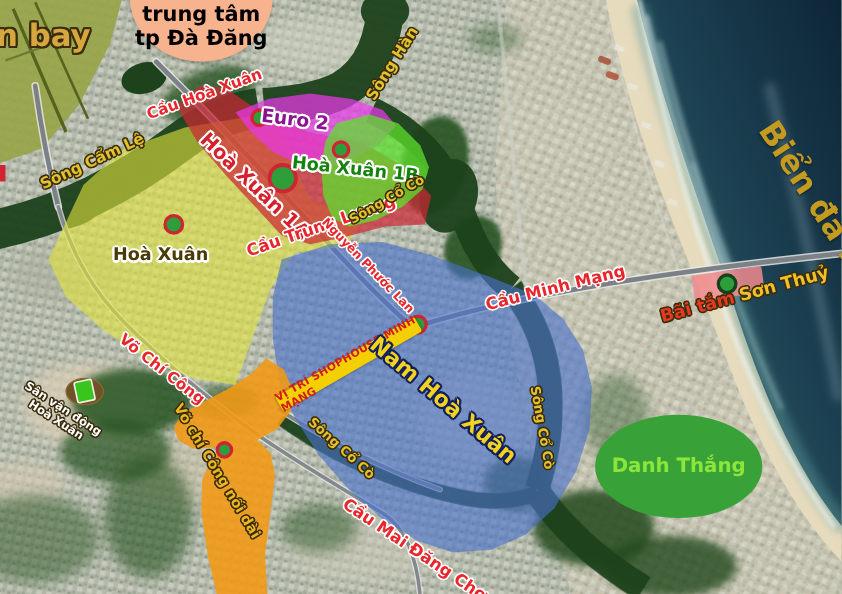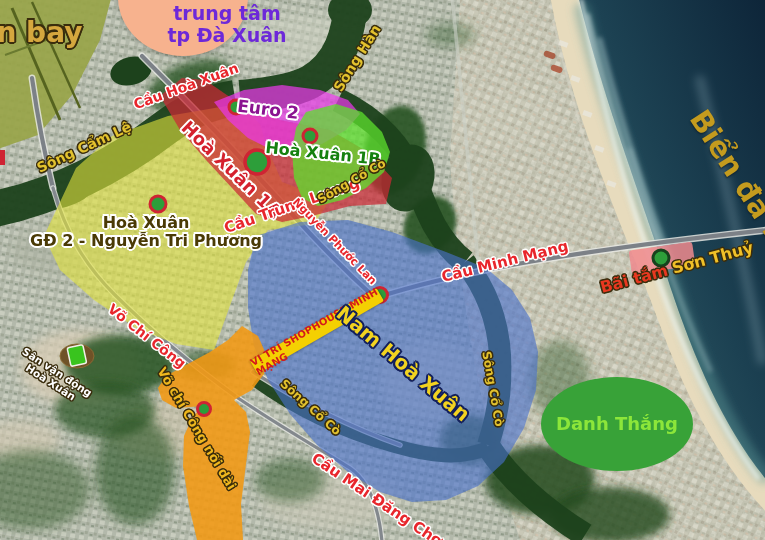--- a/index.html
+++ b/index.html
@@ -183,40 +183,39 @@
     <circle cx="158" cy="204" r="8"></circle>
     <circle cx="380" cy="295" r="7.5"></circle>
     <circle cx="204" cy="409" r="6.5"></circle>
     <circle cx="661" cy="258" r="8" stroke="#17421d"></circle>
   </g>
 </svg>
 
   <div class="lbl od" style="left:30px;top:33px;font-size:28px;color:#d6a73e;transform:translate(-50%,-50%);">àn bay</div>
 
   <div class="bubble" style="left:183px;top:-3px;width:130px;height:118px;transform:translate(-50%,-50%);"></div>
-  <div class="lbl tc" style="left:183px;top:25px;font-size:19px;color:#6d28d9;transform:translate(-50%,-50%);margin-left:44px;">
+  <div class="lbl tc" style="left:183px;top:25px;font-size:19px;color:#000000;transform:translate(-50%,-50%);">
     <div>trung tâm</div>
-    <div>tp Đà Xuân</div>
+    <div>tp Đà Đăng</div>
   </div>
 
   <div class="lbl od1" style="left:357px;top:58px;font-size:14px;color:#e3c22e;transform:translate(-50%,-50%) rotate(-58deg);">Sông Hàn</div>
 
   <div class="lbl ow1" style="left:186px;top:86px;font-size:14px;color:#e8262c;transform:translate(-50%,-50%) rotate(-20deg);">Cầu Hoà Xuân</div>
 
   <div class="lbl ow" style="left:268px;top:110px;font-size:17px;color:#8a1390;transform:translate(-50%,-50%) rotate(7deg);">Euro 2</div>
 
   <div class="lbl ow" style="left:231px;top:170px;font-size:18px;color:#d5212e;transform:translate(-50%,-50%) rotate(44deg);">Hoà Xuân 1A</div>
 
   <div class="lbl ow" style="left:323px;top:154px;font-size:16px;color:#15810f;transform:translate(-50%,-50%) rotate(6deg);">Hoà Xuân 1B</div>
 
   <div class="lbl od1" style="left:84px;top:147px;font-size:14px;color:#e3c22e;transform:translate(-50%,-50%) rotate(-25deg);">Sông Cẩm Lệ</div>
 
   <div class="lbl ow tc" style="left:146px;top:232px;font-size:16px;color:#4a3a05;transform:translate(-50%,-50%);">
     <div>Hoà Xuân</div>
-    <div>GĐ 2 - Nguyễn Tri Phương</div>
   </div>
 
   <div class="lbl ow1" style="left:292px;top:206px;font-size:15px;color:#e8262c;transform:translate(-50%,-50%) rotate(-19deg);">Cầu Trung Lương</div>
 
   <div class="lbl ow1" style="left:334px;top:242px;font-size:11px;color:#e8262c;transform:translate(-50%,-50%) rotate(46deg);">Nguyễn Phước Lan</div>
 
   <div class="lbl ow1" style="left:505px;top:262px;font-size:15px;color:#e8262c;transform:translate(-50%,-50%) rotate(-14deg);">Cầu Minh Mạng</div>
 
   <div class="lbl od1" style="left:677px;top:268px;font-size:16px;transform:translate(-50%,-50%) rotate(-15deg);">
     <span style="color:#e83820;margin-right:5px;">Bãi tắm</span><span style="color:#f0c028;">Sơn Thuỷ</span>

